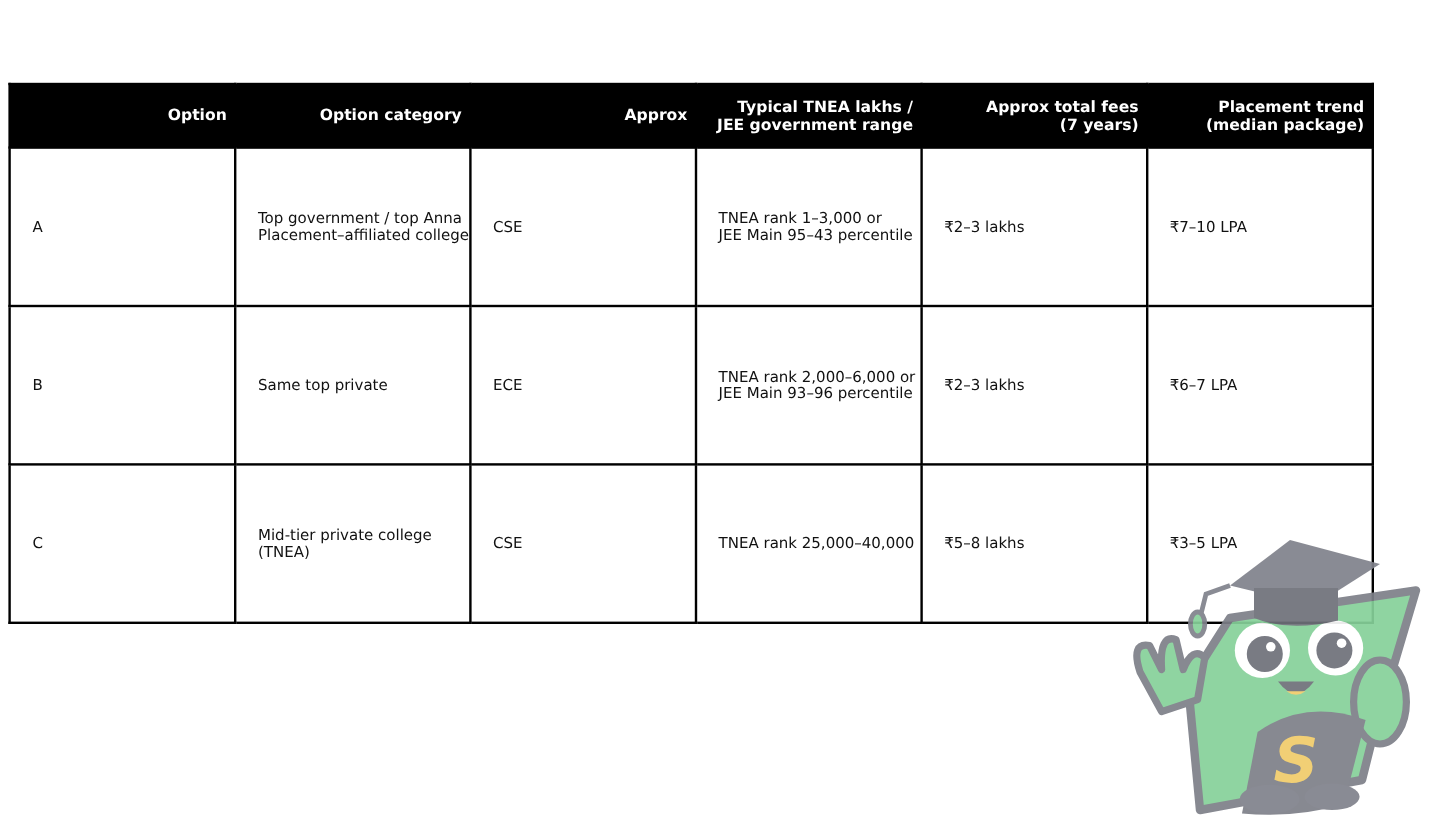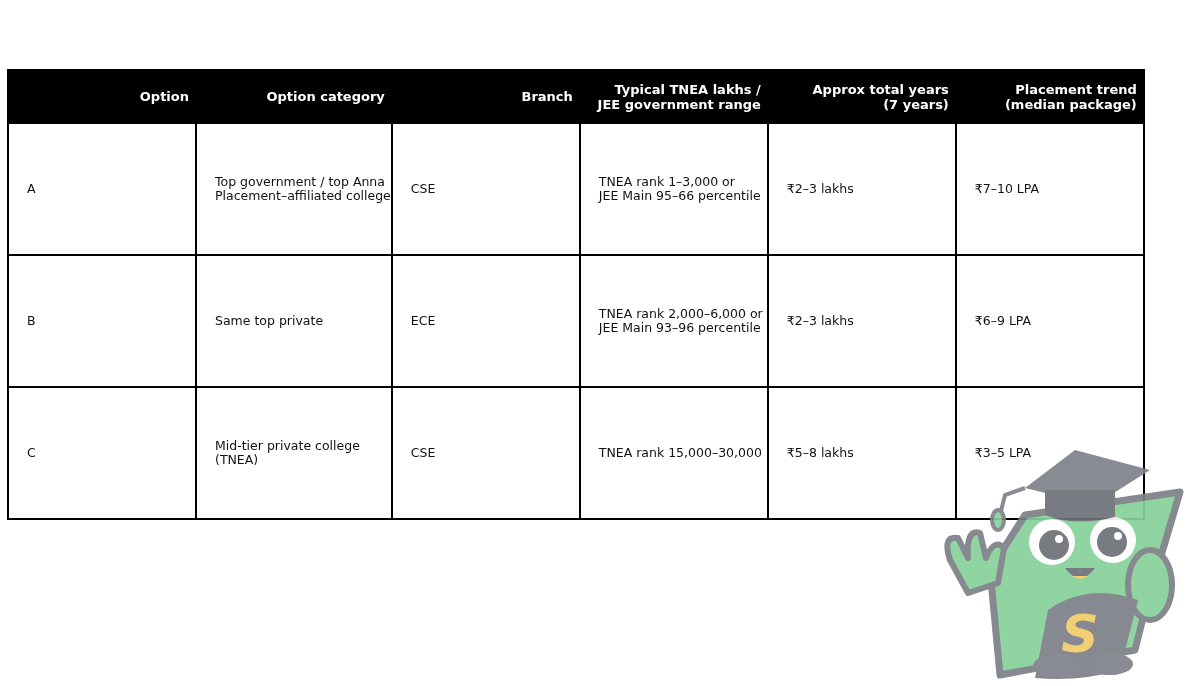--- a/index.html
+++ b/index.html
@@ -31,48 +31,48 @@
       <col>
       <col>
       <col>
       <col>
       <col>
     </colgroup>
   <thead>
     <tr>
       <th><span>Option</span></th>
       <th><span>Option category</span></th>
-      <th><span>Branch</span></th>
+      <th><span>Approx</span></th>
       <th><span>Typical TNEA lakhs /</span><br><span>JEE government range</span></th>
-      <th><span>Approx total years</span><br><span>(7 years)</span></th>
+      <th><span>Approx total fees</span><br><span>(7 years)</span></th>
       <th><span>Placement trend</span><br><span>(median package)</span></th>
     </tr>
   </thead>
   <tbody>
     <tr>
       <td>A</td>
       <td><span>Top government / top Anna</span><br><span>Placement–affiliated college</span></td>
       <td>CSE</td>
-      <td><span>TNEA rank 1–3,000 or</span><br><span>JEE Main 95–66 percentile</span></td>
+      <td><span>TNEA rank 1–3,000 or</span><br><span>JEE Main 95–43 percentile</span></td>
       <td>₹2–3 lakhs</td>
       <td>₹7–10 LPA</td>
     </tr>
     <tr>
       <td>B</td>
       <td><span>Same top private</span></td>
       <td>ECE</td>
       <td><span>TNEA rank 2,000–6,000 or</span><br><span>JEE Main 93–96 percentile</span></td>
       <td>₹2–3 lakhs</td>
-      <td>₹6–9 LPA</td>
+      <td>₹6–7 LPA</td>
     </tr>
     <tr>
       <td>C</td>
       <td><span>Mid-tier private college</span><br><span>(TNEA)</span></td>
       <td>CSE</td>
-      <td><span>TNEA rank 15,000–30,000</span></td>
+      <td><span>TNEA rank 25,000–40,000</span></td>
       <td>₹5–8 lakhs</td>
       <td>₹3–5 LPA</td>
     </tr>
   </tbody>
 </table>
 
 <svg class="mascot" viewBox="0 0 270 266" xmlns="http://www.w3.org/2000/svg">
 
   <path d="M95 95 L250 72 L215 190 L205 230 L70 255 L60 150 Z" fill="#86d19a" stroke="#7d7f88" stroke-width="7" stroke-linejoin="round"></path>
 

